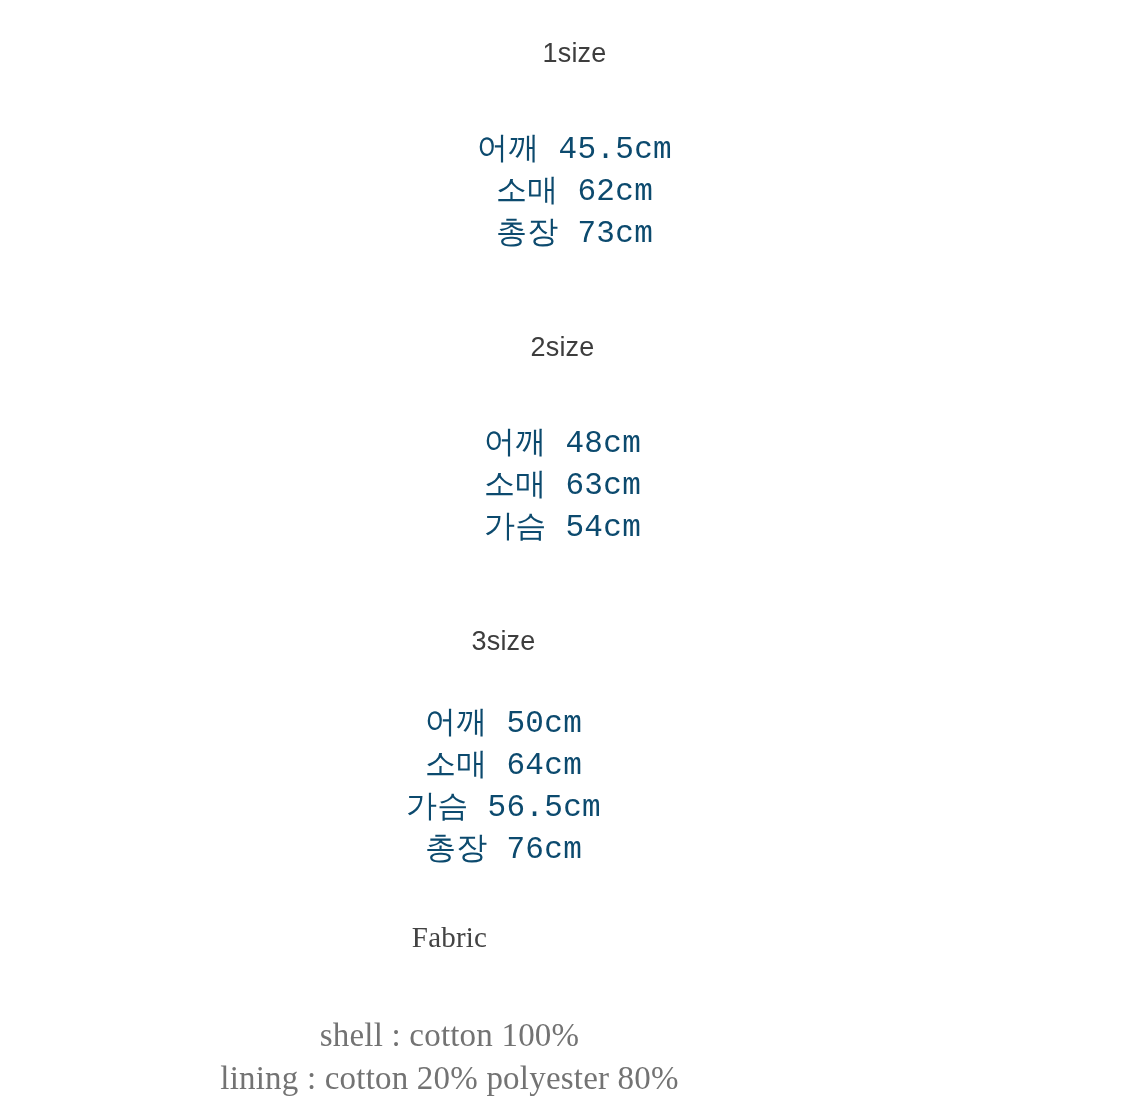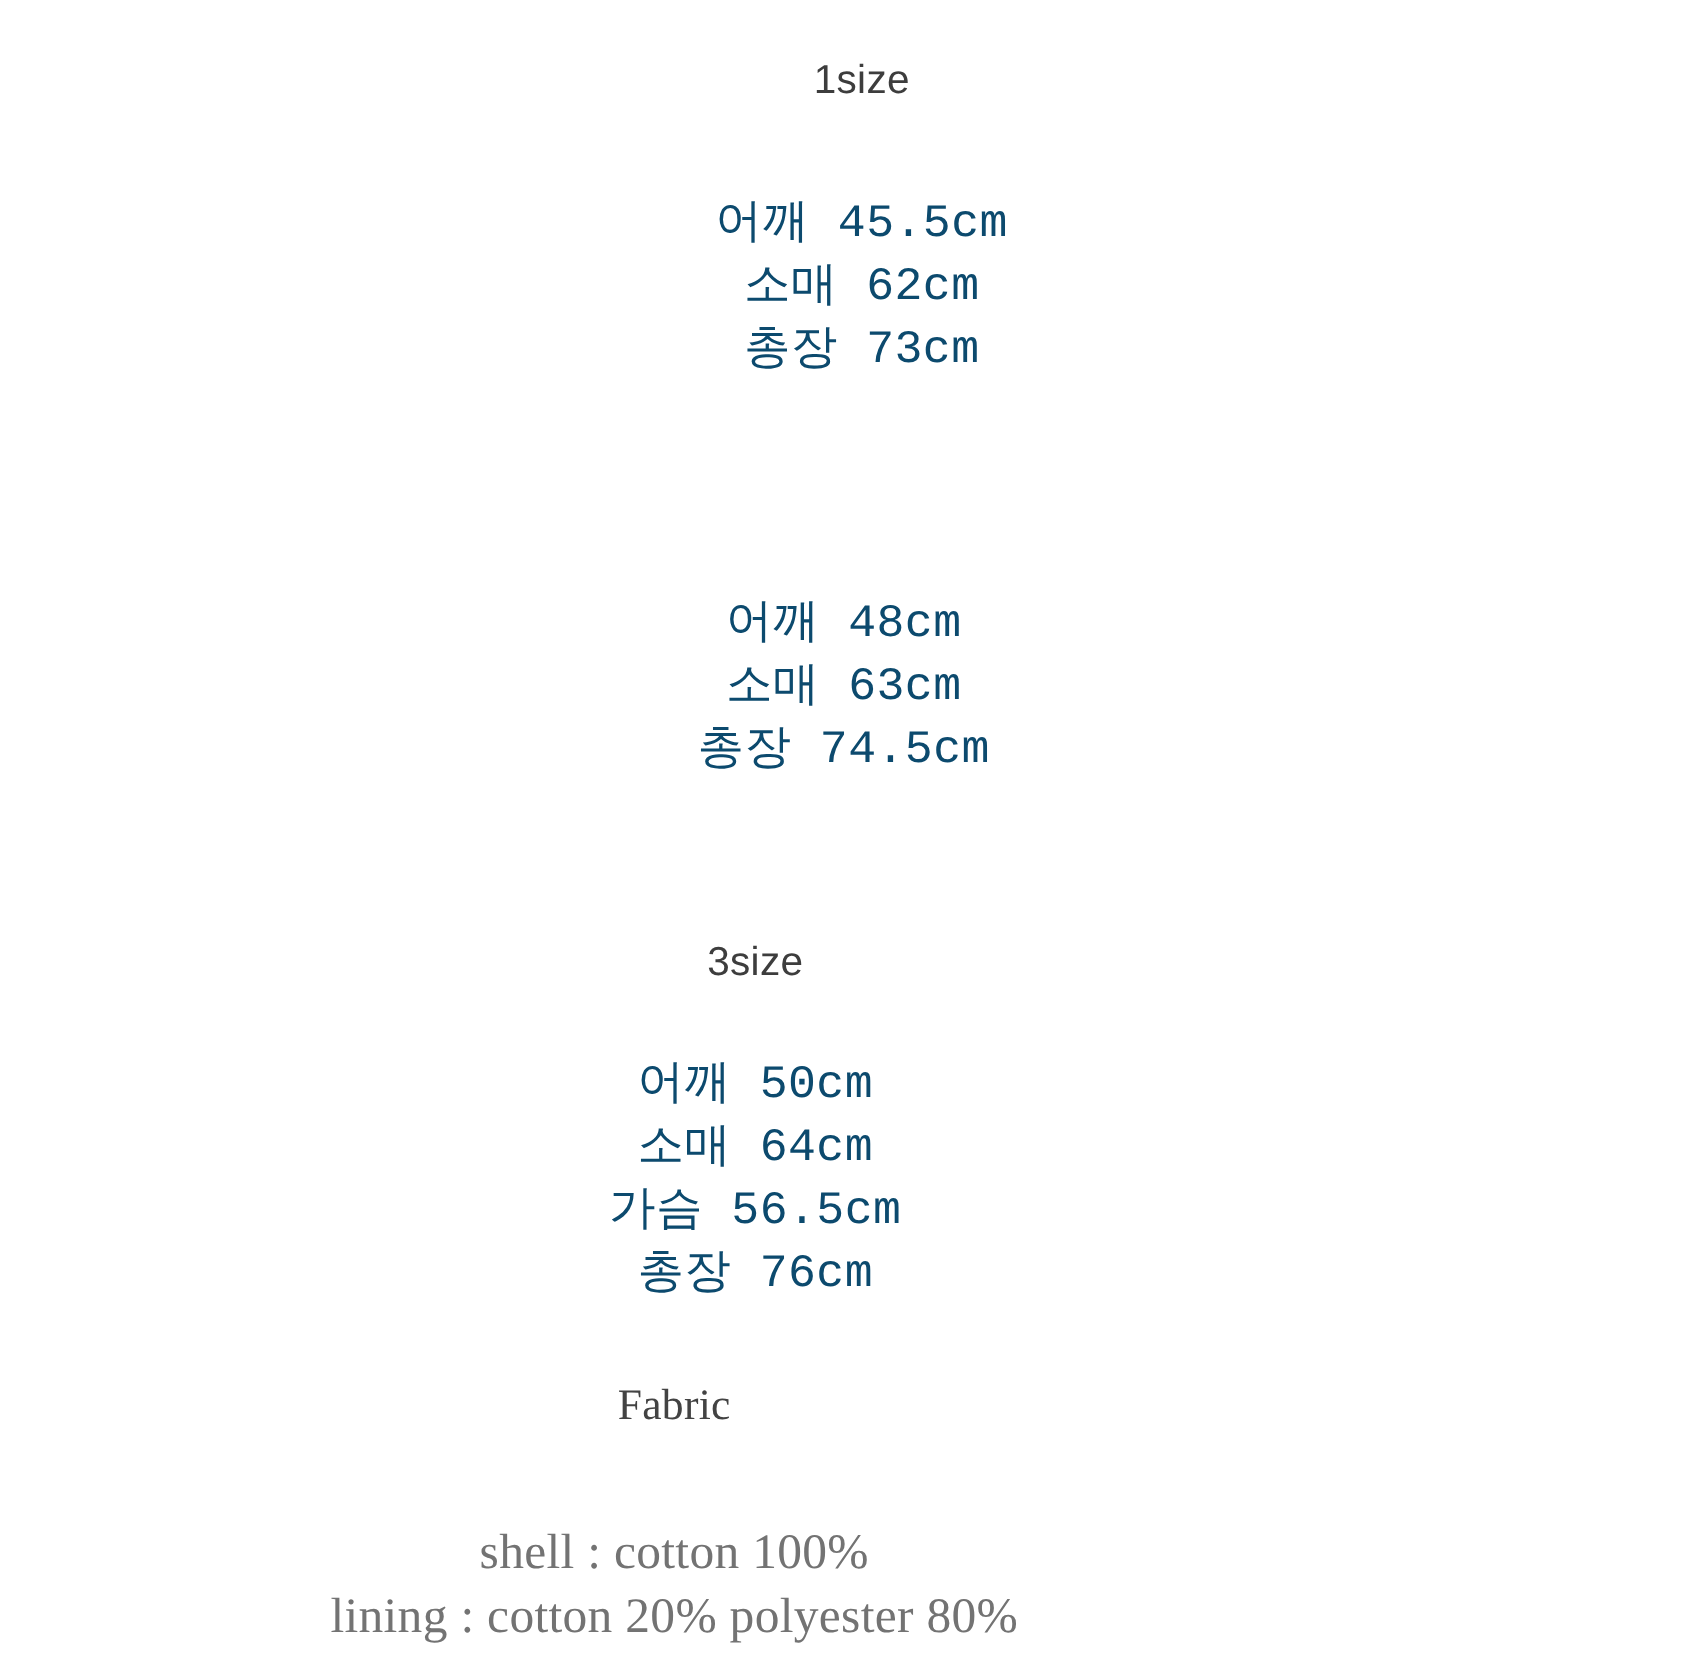--- a/index.html
+++ b/index.html
@@ -123,24 +123,25 @@
     <div class="size-block" id="block-1">
       <div class="size-heading">1size</div>
       <ul class="measure-list">
         <li class="measure-line">어깨 45.5cm</li>
         <li class="measure-line">소매 62cm</li>
         <li class="measure-line">총장 73cm</li>
       </ul>
     </div>
 
     <div class="size-block" id="block-2">
+      <div class="size-heading">2size</div>
       <ul class="measure-list">
         <li class="measure-line">어깨 48cm</li>
         <li class="measure-line">소매 63cm</li>
-        <li class="measure-line">총장 74.5cm</li>
+        <li class="measure-line">가슴 54cm</li>
       </ul>
     </div>
 
     <div class="size-block" id="block-3">
       <div class="size-heading">3size</div>
       <ul class="measure-list">
         <li class="measure-line">어깨 50cm</li>
         <li class="measure-line">소매 64cm</li>
         <li class="measure-line">가슴 56.5cm</li>
         <li class="measure-line">총장 76cm</li>

